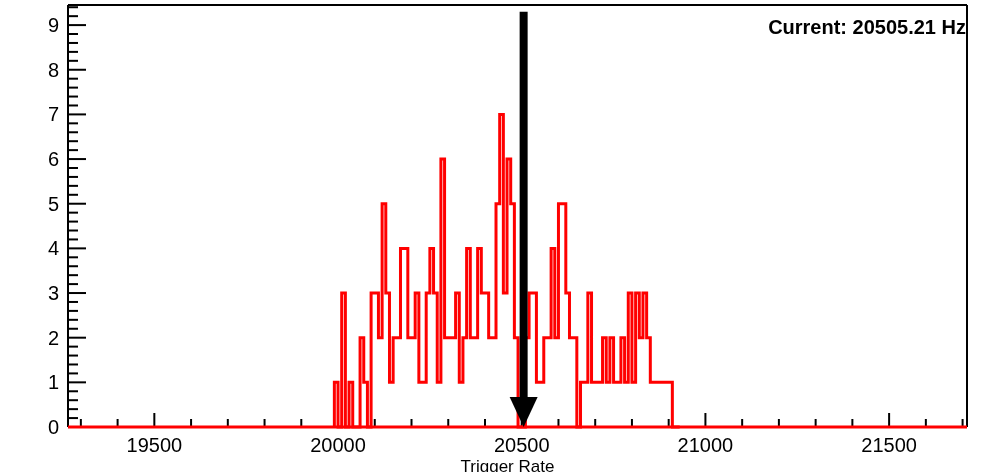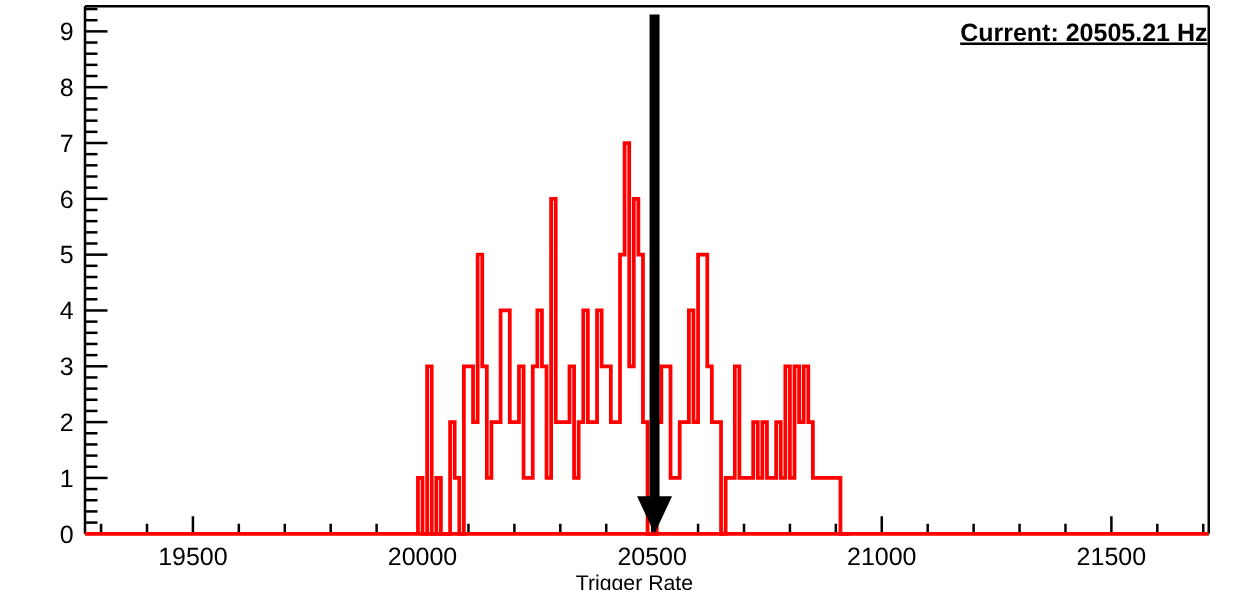--- a/index.html
+++ b/index.html
@@ -3,21 +3,21 @@
 <meta charset="utf-8">
 <style>
   html,body{margin:0;padding:0;background:#ffffff;}
   body{width:996px;height:472px;font-family:"Liberation Sans",sans-serif;overflow:hidden;}
   #root-canvas{position:relative;width:996px;height:472px;background:#ffffff;}
   #plot-svg{position:absolute;left:0;top:0;}
   #title-text{
     position:absolute; right:30px; top:16px;
     font-family:"Liberation Sans",sans-serif;
     font-size:20px; font-weight:bold; color:#000000;
-    letter-spacing:0px; white-space:nowrap;text-decoration:underline;
+    letter-spacing:0px; white-space:nowrap;
   }
 </style>
 </head>
 <body>
 
 <div id="root-canvas">
   <svg id="plot-svg" width="996" height="472">
       <line x1="68" y1="5" x2="967" y2="5" stroke="#000000" stroke-width="2"></line>
       <line x1="68" y1="5" x2="68" y2="427" stroke="#000000" stroke-width="2"></line>
       <line x1="967" y1="5" x2="967" y2="427" stroke="#000000" stroke-width="2"></line>

